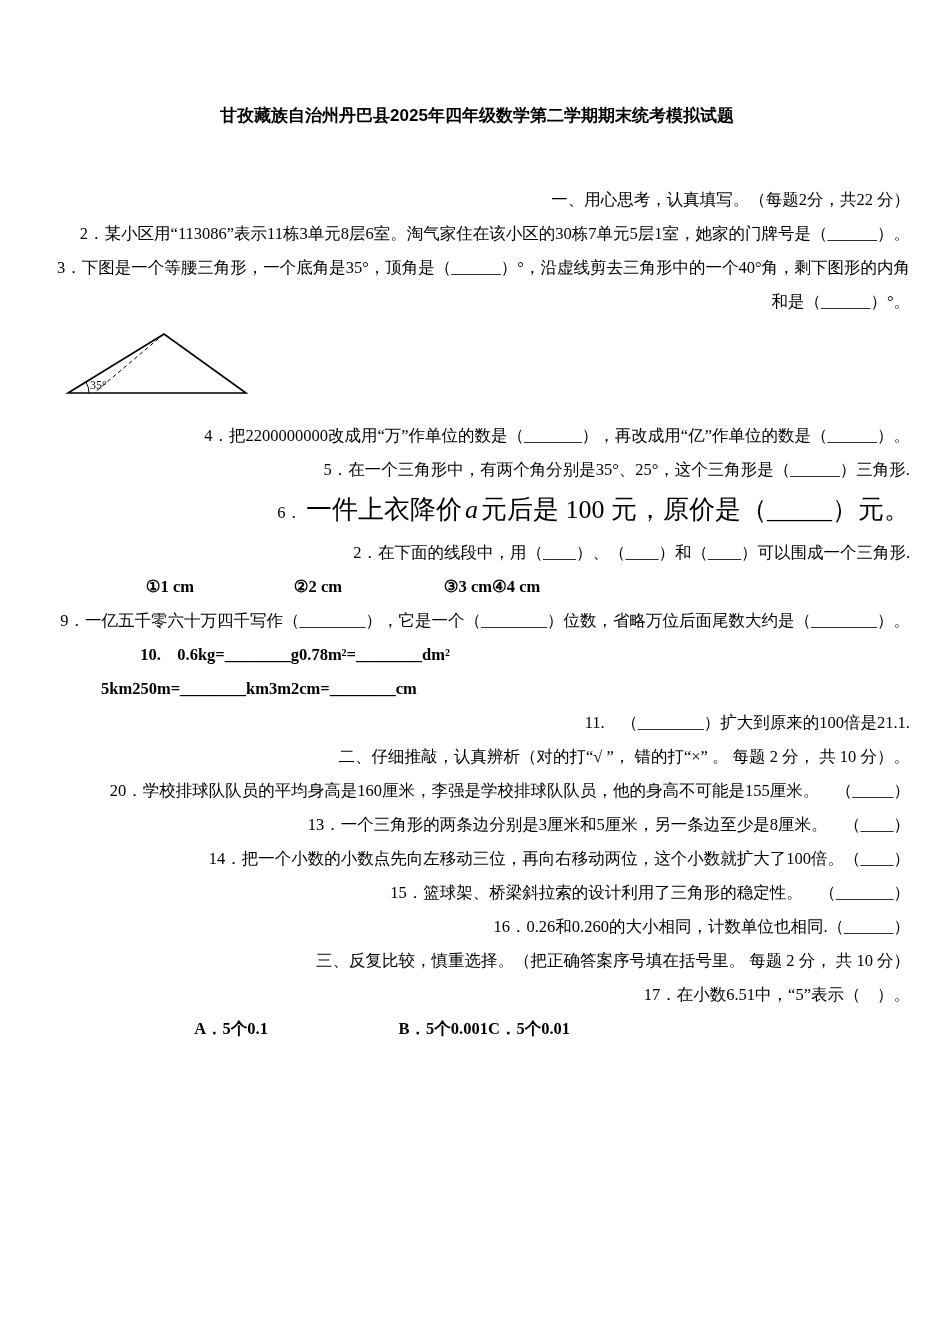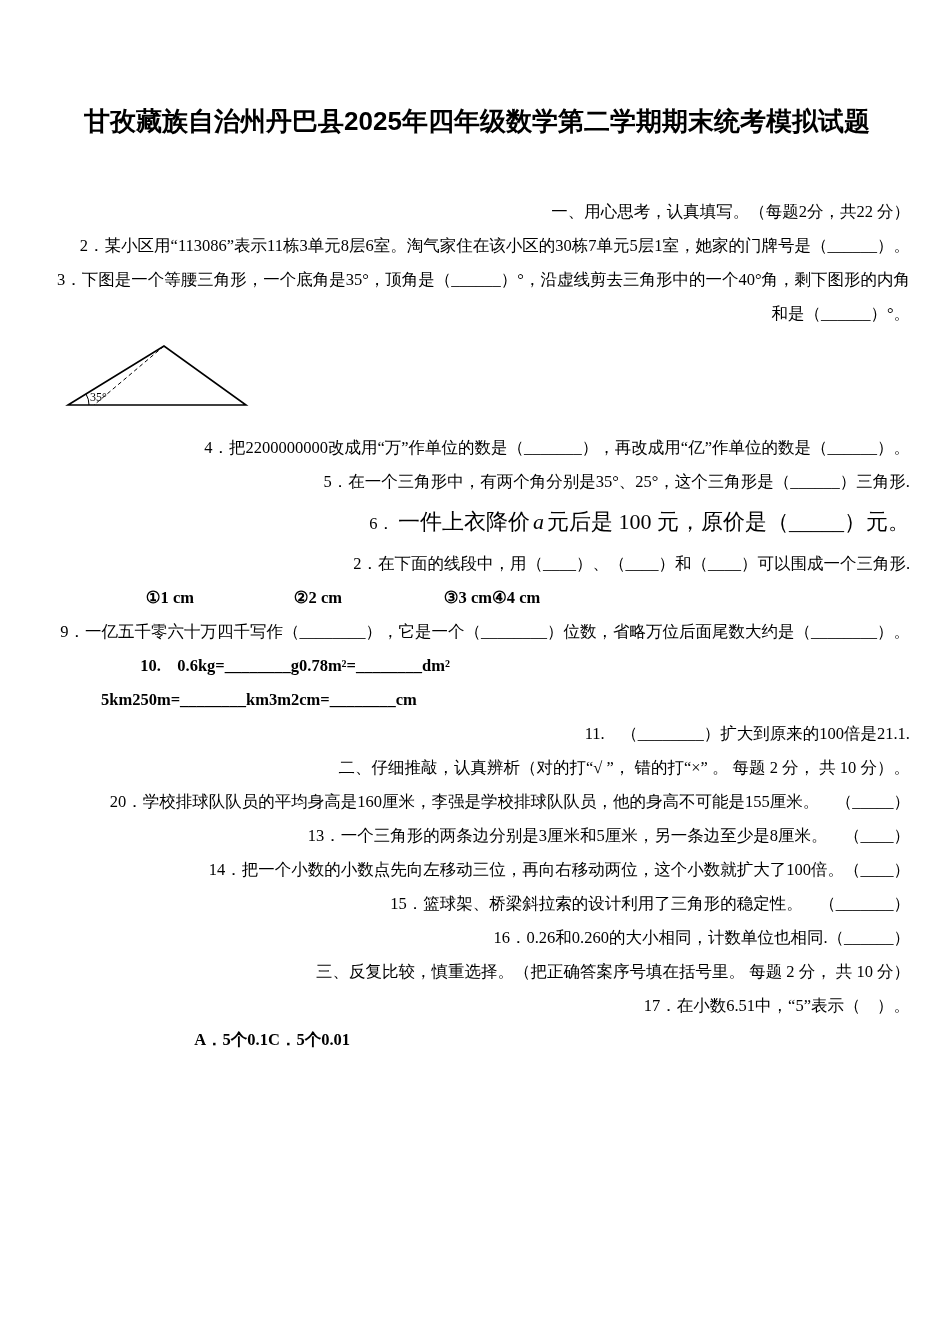--- a/index.html
+++ b/index.html
@@ -6,29 +6,29 @@
   html, body { background: #ffffff; }
   body {
     width: 950px; height: 1344px;
     font-family: "Liberation Serif", "DejaVu Serif", serif;
     color: #000;
     overflow: hidden;
   }
   .page { padding: 104px 40px 0 44px; }
   .title {
     font-family: "Liberation Sans", "DejaVu Sans", sans-serif;
-    font-size: 26px; font-weight: 700; text-align: center;
+    font-size: 17px; font-weight: 700; text-align: center;
     margin-bottom: 56px;
   }
   .line { font-size: 16.5px; line-height: 34px; text-align: right; }
   .b { font-weight: 700; }
   .figure { margin: 8px 0 16px 20px; height: 76px; }
   .q6 { line-height: 46px; }
   .q6 .num { font-size: 16.5px; }
-  .q6 .big { font-size: 22px; }
+  .q6 .big { font-size: 26px; }
   .q6 .big.var { font-style: italic; font-family: "Liberation Serif", serif; padding: 0 3px; }
   .opt-row { display: flex; }
   .opt-row .o1 { width: 150px; }
   .opt-row .o2 { width: 148px; }
   .cols { display: flex; }
   .cols.r1 .c1 { width: 255px; }
   .cols.r2 .c1 { width: 225px; }
   .answers { display: flex; }
   .answers .a1 { width: 224px; }
   .answers .a2 { width: 220px; }
@@ -85,16 +85,17 @@
   <p class="line">13．一个三角形的两条边分别是3厘米和5厘米，另一条边至少是8厘米。　（____）</p>
   <p class="line">14．把一个小数的小数点先向左移动三位，再向右移动两位，这个小数就扩大了100倍。（____）</p>
   <p class="line">15．篮球架、桥梁斜拉索的设计利用了三角形的稳定性。　（_______）</p>
   <p class="line">16．0.26和0.260的大小相同，计数单位也相同.（______）</p>
 
   <p class="line">三、反复比较，慎重选择。（把正确答案序号填在括号里。 每题 2 分， 共 10 分）</p>
   <p class="line">17．在小数6.51中，“5”表示（　）。</p>
 
   <p class="line b answers">
     <span class="a1">A．5个0.1</span>
+    <span class="a2">B．5个0.001</span>
     <span>C．5个0.01</span>
   </p>
 
 </div>
 
 </body></html>

